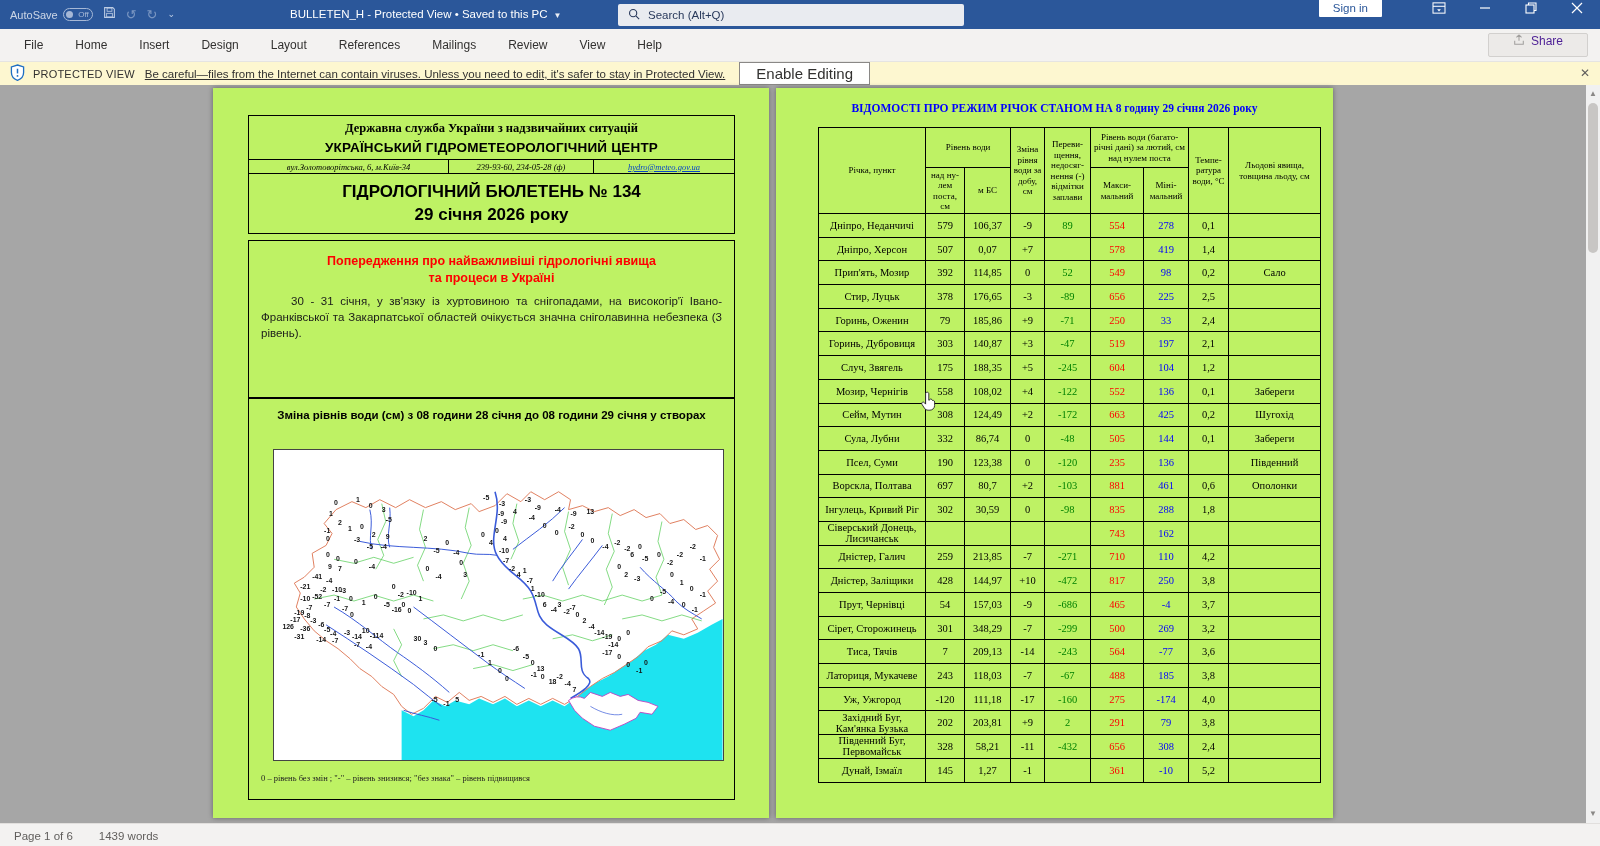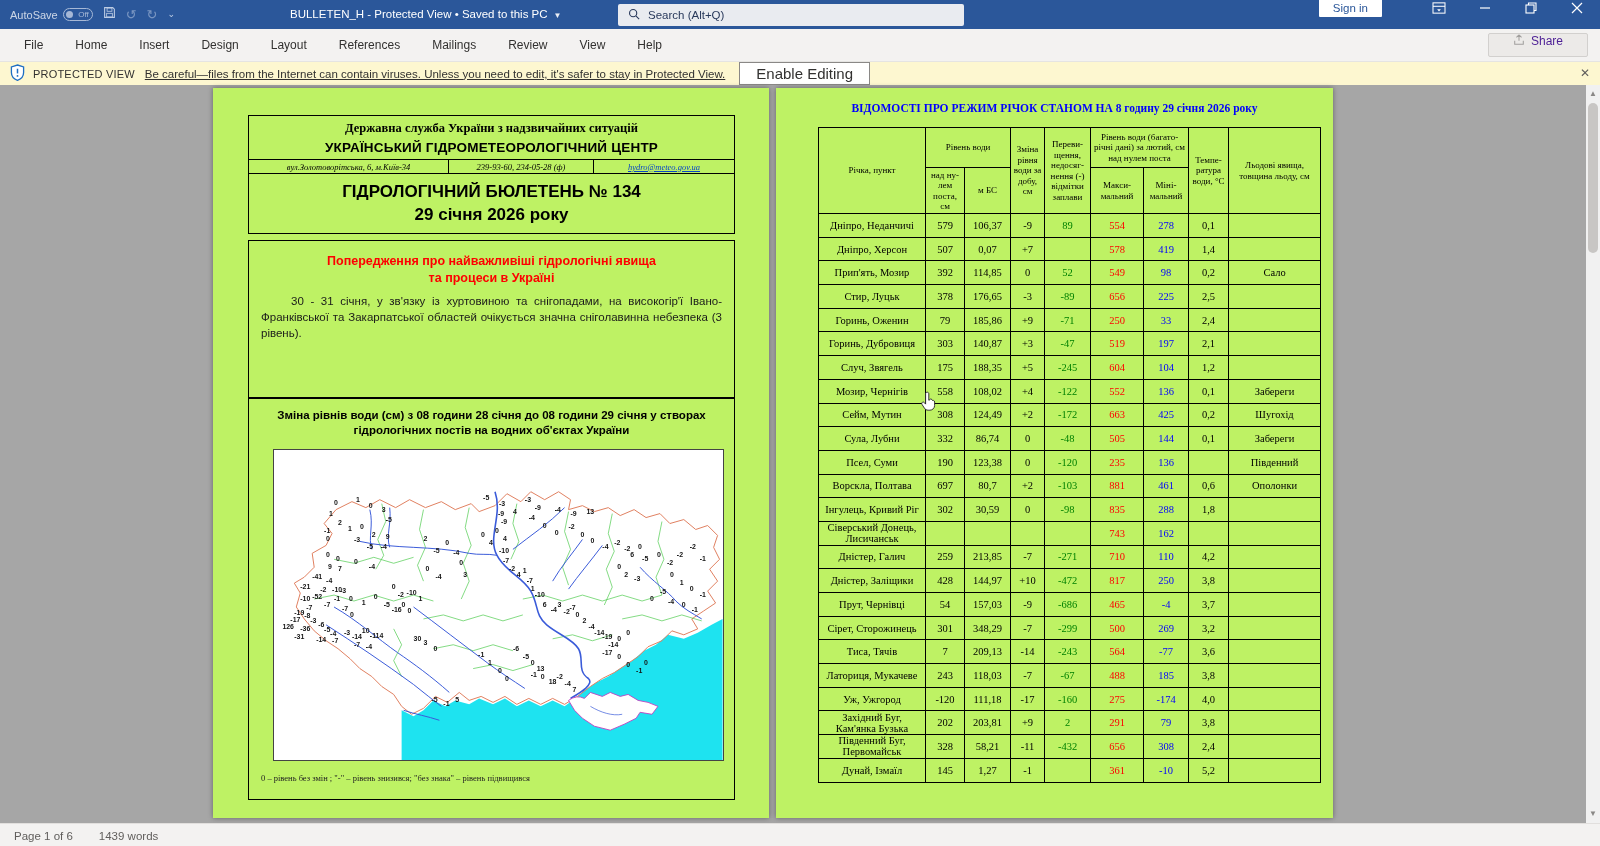--- a/index.html
+++ b/index.html
@@ -218,21 +218,20 @@
       <div class="warn">
         <div>Попередження про найважливіші гідрологічні явища</div>
         <div>та процеси в Україні</div>
       </div>
       <div class="bodytext">30 - 31 січня, у зв'язку із хуртовиною та снігопадами, на високогір'ї Івано-Франківської та Закарпатської областей очікується значна сніголавинна небезпека (3 рівень).</div>
     </div>
 
     <div class="boxC">
       <div class="maptitle">
         <div>Зміна рівнів води (см) з 08 години 28 січня до 08 години 29 січня у створах</div>
-        <div>гідрологічних постів на водних об'єктах України</div>
       </div>
       <div class="mapframe">
         <svg class="map" width="449" height="310" viewBox="0 0 451 312">
 
           <path fill="#1ee3f0" d="M128,262 L140,268 L150,262 L160,252 L172,258 L182,252 L196,256 L206,250 L220,256 L232,250 L244,258 L256,252 L268,258 L280,252 L292,258 L300,252 L312,242 L324,234 L336,228 L348,220 L360,212 L372,202 L384,196 L396,186 L412,190 L426,184 L440,176 L451,170 L451,312 L128,312 Z"></path>
 
           <path fill="none" stroke="#e08060" stroke-width="1" d="M30,128 L40,118 L38,104 L52,96 L58,84 L50,74 L62,60 L78,52 L92,58 L106,50 L122,58 L136,50 L152,58 L168,52 L182,60 L198,54 L206,62 L222,56 L234,44 L248,52 L258,42 L272,50 L286,42 L298,50 L296,60 L310,56 L322,62 L336,58 L348,66 L362,60 L374,68 L388,64 L398,74 L412,70 L424,80 L436,76 L446,86 L442,98 L448,110 L438,120 L446,132 L436,142 L444,154 L432,162 L420,170 L426,180 L412,186 L400,182 L390,192 L376,198 L366,208 L354,216 L342,224 L330,230 L318,238 L305,248 L292,256 L280,250 L268,256 L256,250 L244,256 L232,248 L220,254 L208,248 L196,252 L186,244 L174,254 L162,248 L150,260 L138,266 L128,258 L120,246 L108,238 L98,228 L86,220 L76,210 L64,200 L52,192 L40,182 L30,170 L22,158 L26,144 L20,134 Z"></path>
 
           <g stroke="#4ecb4e" stroke-width="0.7" fill="none">
             <path d="M108,54 L112,72 L104,90 L110,106 L102,120"></path>

